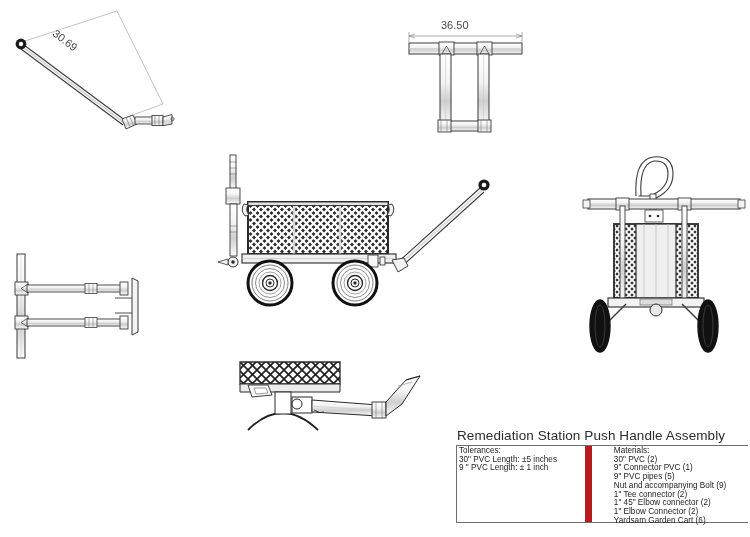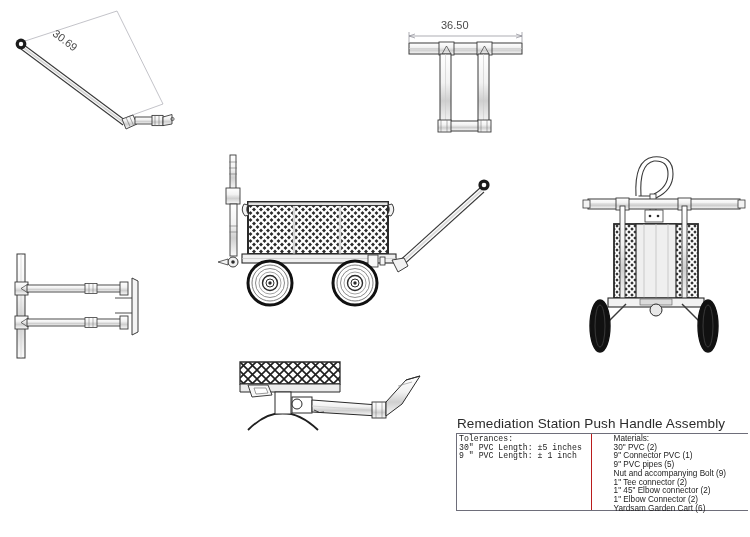--- a/index.html
+++ b/index.html
@@ -17,21 +17,21 @@
   }
   .view {
     position: absolute;
   }
   svg { display: block; overflow: visible; }
 
   
   #title-block {
     position: absolute;
     left: 456px;
-    top: 416px;
+    top: 428px;
     width: 292px;
   }
   #drawing-title {
     font-size: 13.5px;
     color: #2b2b2b;
     letter-spacing: 0.1px;
     white-space: nowrap;
     line-height: 16px;
     padding-left: 1px;
   }
@@ -43,22 +43,21 @@
     height: 78px;
     box-sizing: border-box;
     margin-top: 1px;
   }
   .spec-col {
     box-sizing: border-box;
     padding: 1px 0 0 2px;
   }
   .spec-col.left {
     width: 145px;
-    border-right: 1px solid #b91c1c;
-    font-family: Liberation Mono, monospace;
+    border-right: 7px solid #b91c1c;
   }
   .spec-col.right {
     width: 147px;
     margin-left: 20px;
   }
   .spec-line {
     font-size: 8.2px;
     line-height: 8.7px;
     color: #1c1c1c;
     white-space: nowrap;

